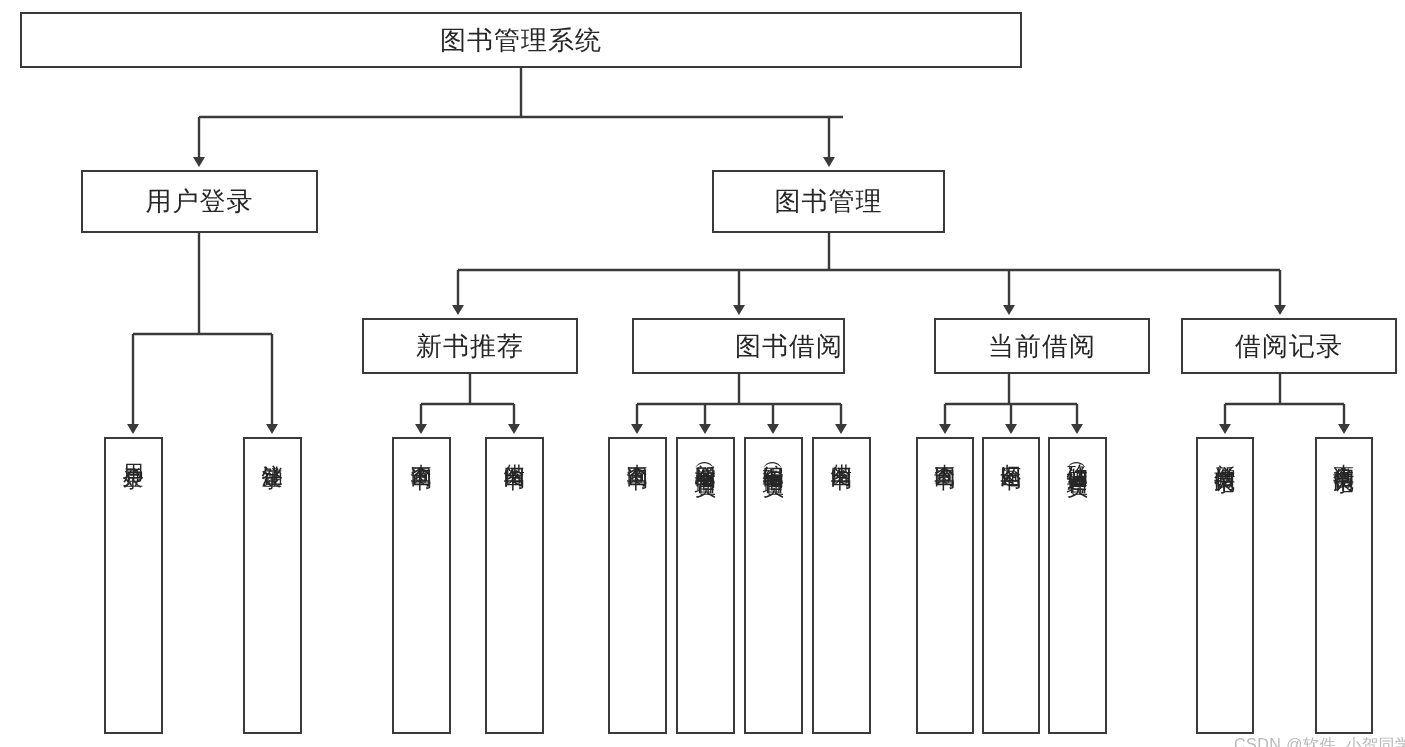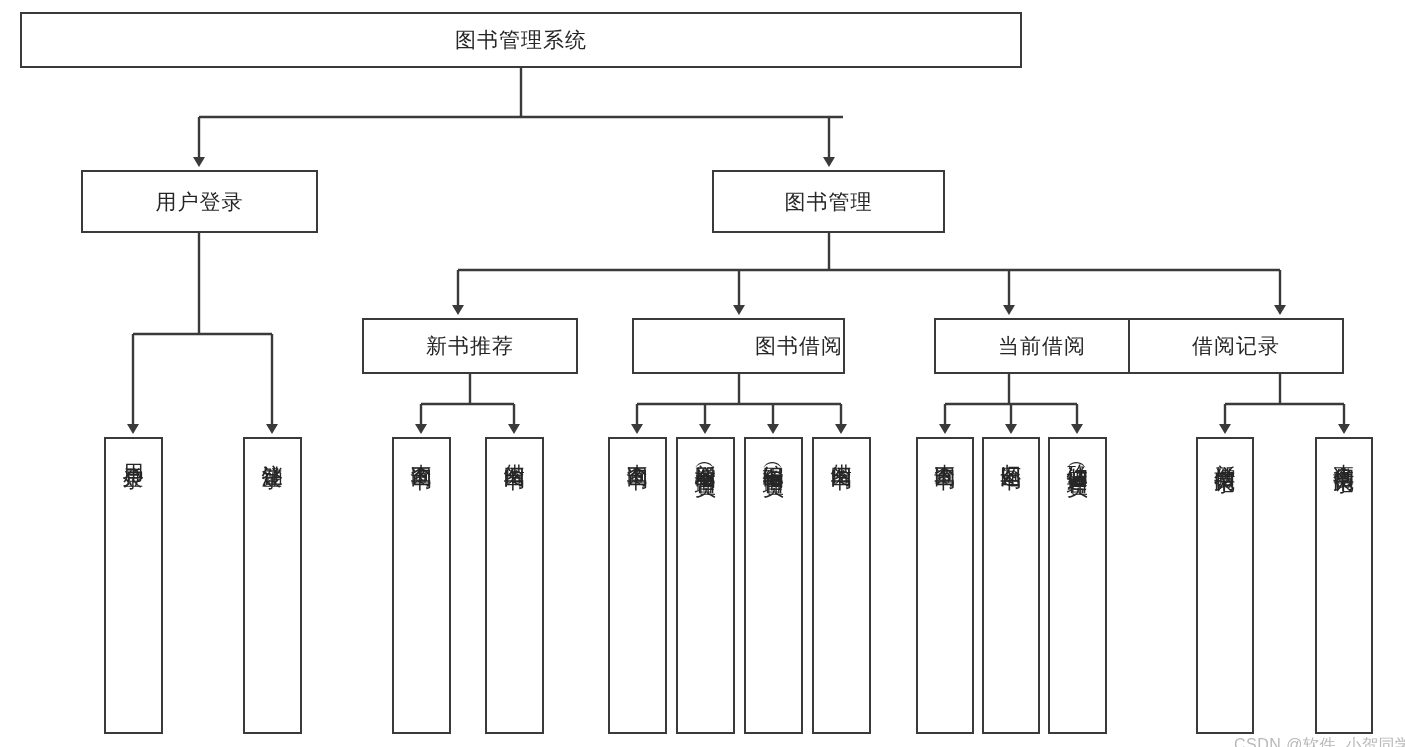--- a/index.html
+++ b/index.html
@@ -29,21 +29,21 @@
     position: absolute;
     box-sizing: border-box;
     border: 2px solid #3a3a3a;
     background: #ffffff;
     display: flex;
     align-items: center;
     justify-content: center;
     color: #262626;
   }
   .node.horiz {
-    font-size: 21px;
+    font-size: 26px;
     letter-spacing: 1px;
   }
   .node.vert {
     align-items: flex-start;
     justify-content: center;
     padding-top: 8px;
   }
   .vtext {
     writing-mode: vertical-rl;
     text-orientation: upright;
@@ -129,21 +129,21 @@
 
   <div class="node horiz" style="left: 362px; top: 318px; width: 216px; height: 56px; font-family: Liberation Serif, serif;">
     <span>新书推荐</span>
   </div>
   <div class="node horiz" style="left: 632px; top: 318px; width: 213px; height: 56px; justify-content: flex-end;">
     <span>图书借阅</span>
   </div>
   <div class="node horiz" style="left: 902px; top: 318px; width: 216px; height: 56px; margin-left: 32px;">
     <span>当前借阅</span>
   </div>
-  <div class="node horiz" style="left: 1128px; top: 318px; width: 216px; height: 56px;">
+  <div class="node horiz" style="left: 1181px; top: 318px; width: 216px; height: 56px;">
     <span>借阅记录</span>
   </div>
 
   <div class="node vert" style="left: 104px; top: 437px; width: 59px; height: 297px;">
     <span class="vtext">用户登录</span>
   </div>
   <div class="node vert" style="left: 243px; top: 437px; width: 59px; height: 297px;">
     <span class="vtext">注销登录</span>
   </div>
   <div class="node vert" style="left: 392px; top: 437px; width: 59px; height: 297px;">

